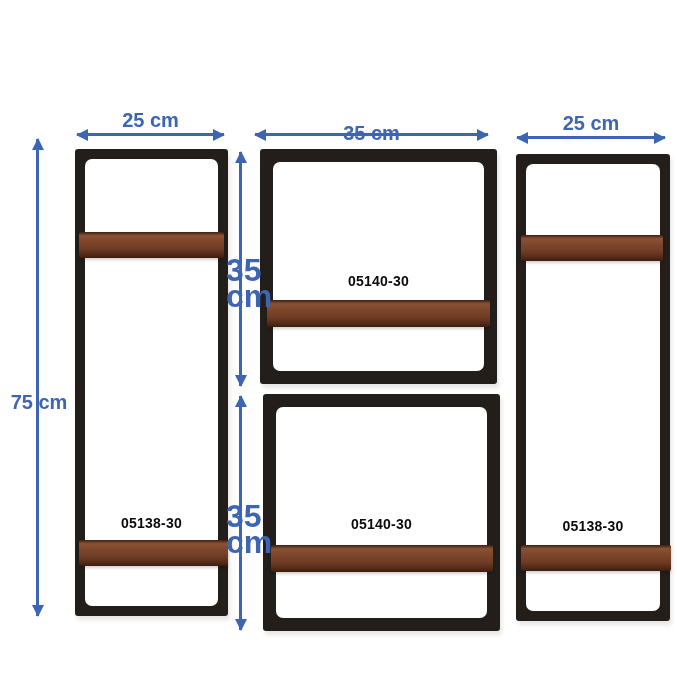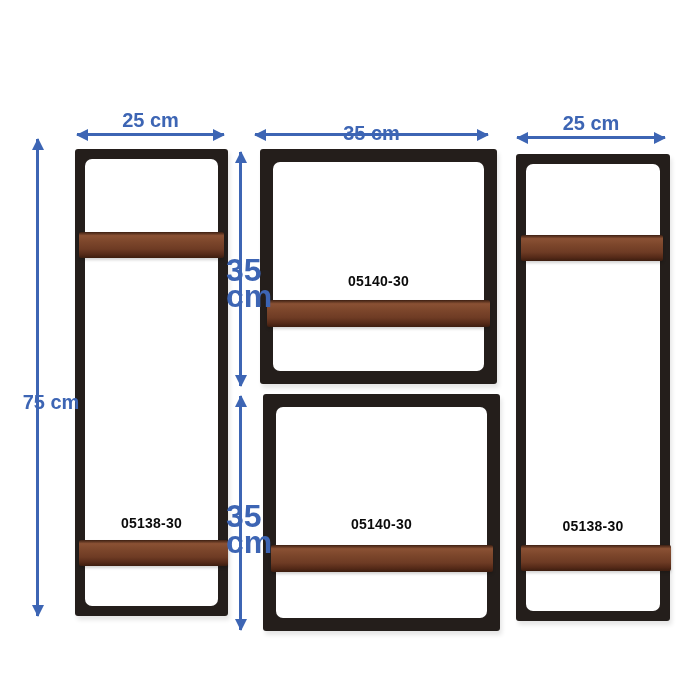--- a/index.html
+++ b/index.html
@@ -107,21 +107,21 @@
   <div class="h-arrow" style="left:517px; top:100px; width:148px;"></div>
 
   <div class="dim" style="left:77px;  top:73px; width:147px;">25 cm</div>
   <div class="dim" style="left:255px; top:86px; width:233px;">35 cm</div>
   <div class="dim" style="left:517px; top:76px; width:148px;">25 cm</div>
 
   <div class="v-arrow" style="left:36px;  top:103px; height:477px;"></div>
   <div class="v-arrow" style="left:239px; top:116px; height:234px;"></div>
   <div class="v-arrow" style="left:239px; top:360px; height:234px;"></div>
 
-  <div class="dim" style="left:20px; top:355px; width:62px;">75 cm</div>
+  <div class="dim" style="left:8px; top:355px; width:62px;">75 cm</div>
 
   <div class="dim dim-stack" style="left:226px; top:221px; width:32px;">
     <div>35</div>
     <div>cm</div>
   </div>
   <div class="dim dim-stack" style="left:226px; top:467px; width:32px;">
     <div>35</div>
     <div>cm</div>
   </div>
 

